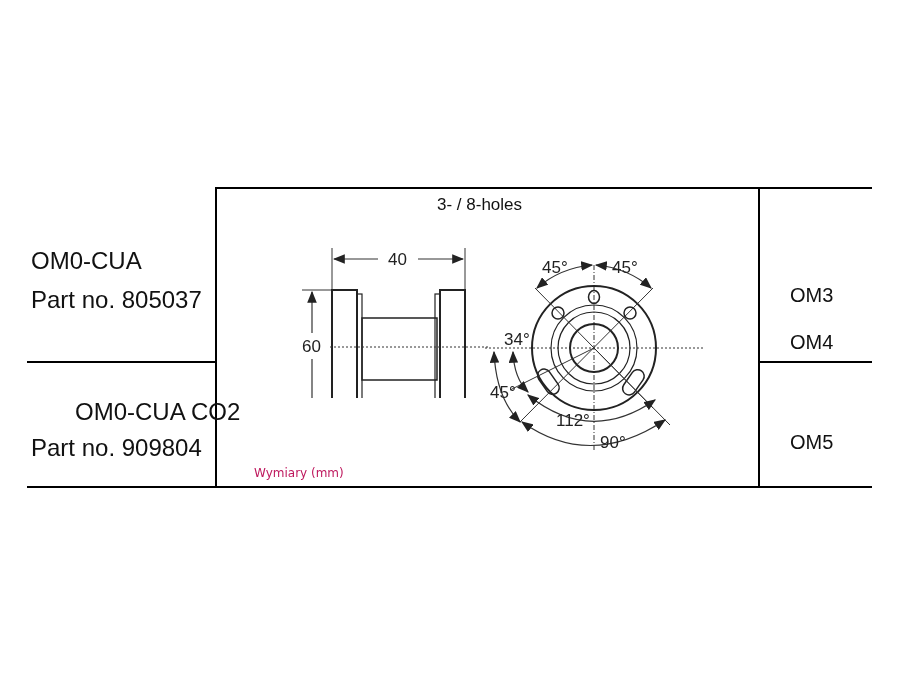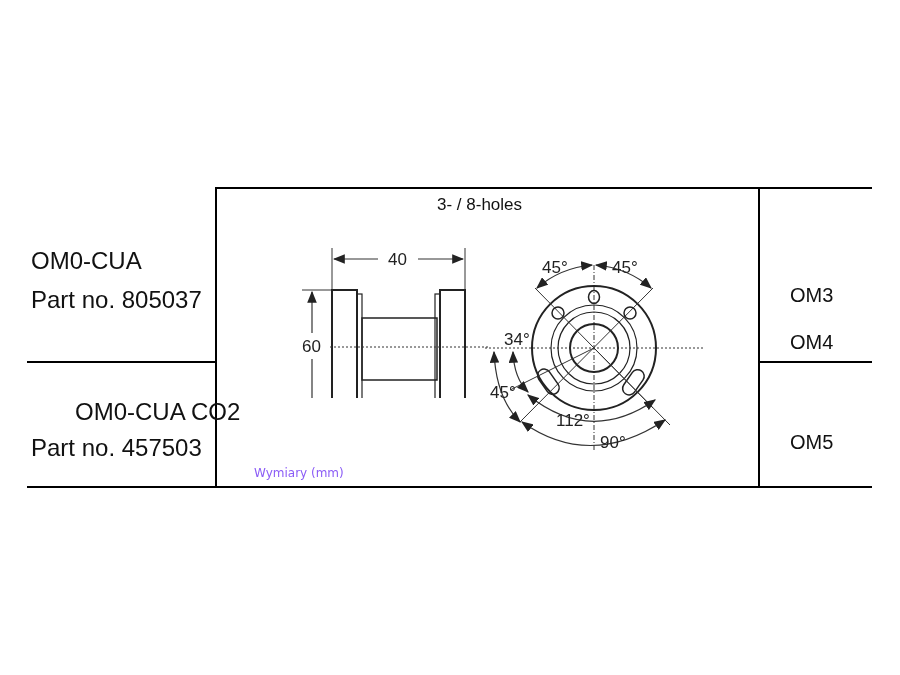--- a/index.html
+++ b/index.html
@@ -2,38 +2,38 @@
 <html><head>
 <meta charset="utf-8">
 <style>
   html,body{margin:0;padding:0;background:#fff;}
   body{width:900px;height:675px;position:relative;overflow:hidden;font-family:"Liberation Sans",sans-serif;color:#111;}
   .ln{position:absolute;background:#000;}
   .title{position:absolute;font-weight:normal;font-size:24px;}
   .part{position:absolute;font-size:24px;}
   .om{position:absolute;font-size:20px;margin-top:40px;}
   .caption{position:absolute;font-size:17px;}
-  .units{position:absolute;font-size:12px;color:#8b5cf6;font-family:"DejaVu Sans",sans-serif;}
+  .units{position:absolute;font-size:12px;color:#be185d;font-family:"DejaVu Sans",sans-serif;}
   svg{position:absolute;}
   svg text{font-family:"Liberation Sans",sans-serif;font-size:17px;fill:#222;}
 </style>
 </head>
 <body>
 
 <div class="ln" style="left:215px;top:187px;width:2px;height:301px;"></div>
 <div class="ln" style="left:758px;top:187px;width:2px;height:301px;"></div>
 <div class="ln" style="left:215px;top:187px;width:657px;height:2px;"></div>
 <div class="ln" style="left:27px;top:361px;width:189px;height:2px;"></div>
 <div class="ln" style="left:758px;top:361px;width:114px;height:2px;"></div>
 <div class="ln" style="left:27px;top:486px;width:845px;height:2px;"></div>
 
 <div class="title" style="left:31px;top:247px;">OM0-CUA</div>
 <div class="part" style="left:31px;top:286px;">Part no. 805037</div>
 <div class="title" style="left:31px;top:398px;margin-left:44px;">OM0-CUA CO2</div>
-<div class="part" style="left:31px;top:434px;">Part no. 457503</div>
+<div class="part" style="left:31px;top:434px;">Part no. 909804</div>
 
 <div class="om" style="left:790px;top:244px;">OM3</div>
 <div class="om" style="left:790px;top:291px;">OM4</div>
 <div class="om" style="left:790px;top:391px;">OM5</div>
 
 <div class="caption" style="left:437px;top:195px;">3- / 8-holes</div>
 <div class="units" style="left:254px;top:466px;">Wymiary (mm)</div>
 
 <svg width="200" height="150" style="left:290px;top:248px;" viewBox="0 0 200 150">
   <defs>

